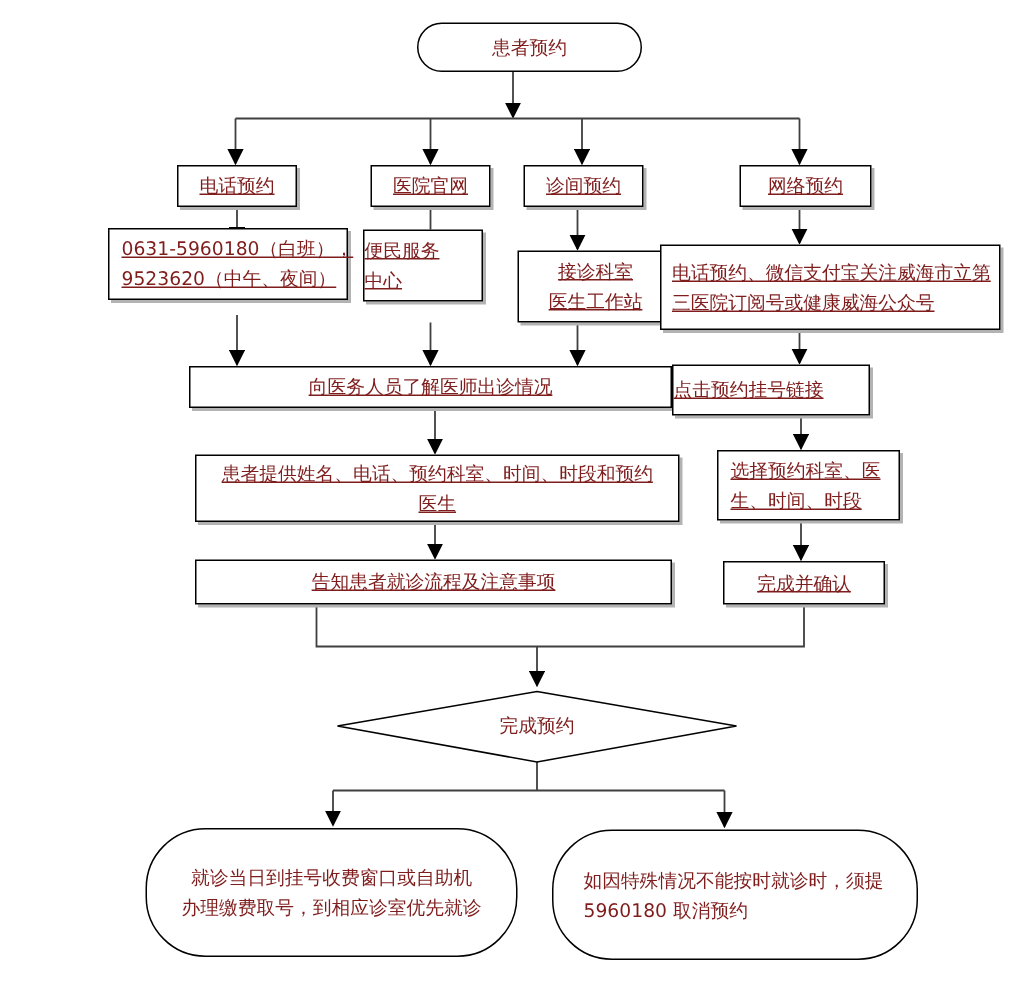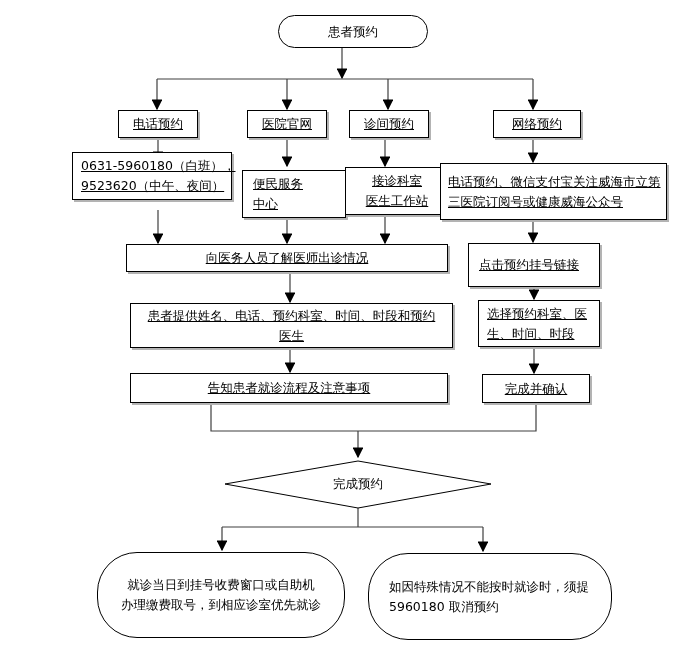--- a/index.html
+++ b/index.html
@@ -1,21 +1,21 @@
 <!DOCTYPE html>
 <html><head>
 <meta charset="utf-8">
 <style>
   html,body{margin:0;padding:0;background:#fff;}
   #canvas{
     position:relative;
     width:685px;height:656px;
     background:#ffffff;
     font-family:"DejaVu Sans",sans-serif;
-    color:#000000;
+    color:#7f1d1d;
     overflow:hidden;
   }
   #wires{position:absolute;left:0;top:0;z-index:1;}
   .node{
     position:absolute;
     z-index:2;
     background:#ffffff;
     border:1px solid #000;
     box-sizing:border-box;
     display:flex;
@@ -98,37 +98,37 @@
     <div class="ln">诊间预约</div>
   </div>
   <div class="node rect center" style="left:493px;top:110px;width:88px;height:28px">
     <div class="ln">网络预约</div>
   </div>
 
   <div class="node rect left" style="left:72px;top:152px;width:160px;height:48px;padding-left:8px">
     <div class="ln">0631-5960180（白班），</div>
     <div class="ln">9523620（中午、夜间）</div>
   </div>
-  <div class="node rect left" style="left:242px;top:170px;width:104px;height:48px;padding-left:10px">
+  <div class="node rect left" style="left:242px;top:153px;width:80px;height:48px;">
     <div class="ln">便民服务</div>
     <div class="ln">中心</div>
   </div>
   <div class="node rect center" style="left:345px;top:167px;width:104px;height:48px">
     <div class="ln">接诊科室</div>
     <div class="ln">医生工作站</div>
   </div>
   <div class="node rect left" style="left:440px;top:163px;width:227px;height:57px;padding-left:7px">
     <div class="ln">电话预约、微信支付宝关注威海市立第</div>
     <div class="ln">三医院订阅号或健康威海公众号</div>
   </div>
 
   <div class="node rect center" style="left:126px;top:244px;width:322px;height:28px">
     <div class="ln">向医务人员了解医师出诊情况</div>
   </div>
-  <div class="node rect left" style="left:468px;top:243px;width:132px;height:44px;padding-left:10px">
+  <div class="node rect left" style="left:448px;top:243px;width:132px;height:34px;">
     <div class="ln">点击预约挂号链接</div>
   </div>
   <div class="node rect center" style="left:130px;top:303px;width:323px;height:45px">
     <div class="ln">患者提供姓名、电话、预约科室、时间、时段和预约</div>
     <div class="ln">医生</div>
   </div>
   <div class="node rect left" style="left:478px;top:300px;width:122px;height:47px;padding-left:8px">
     <div class="ln">选择预约科室、医</div>
     <div class="ln">生、时间、时段</div>
   </div>

